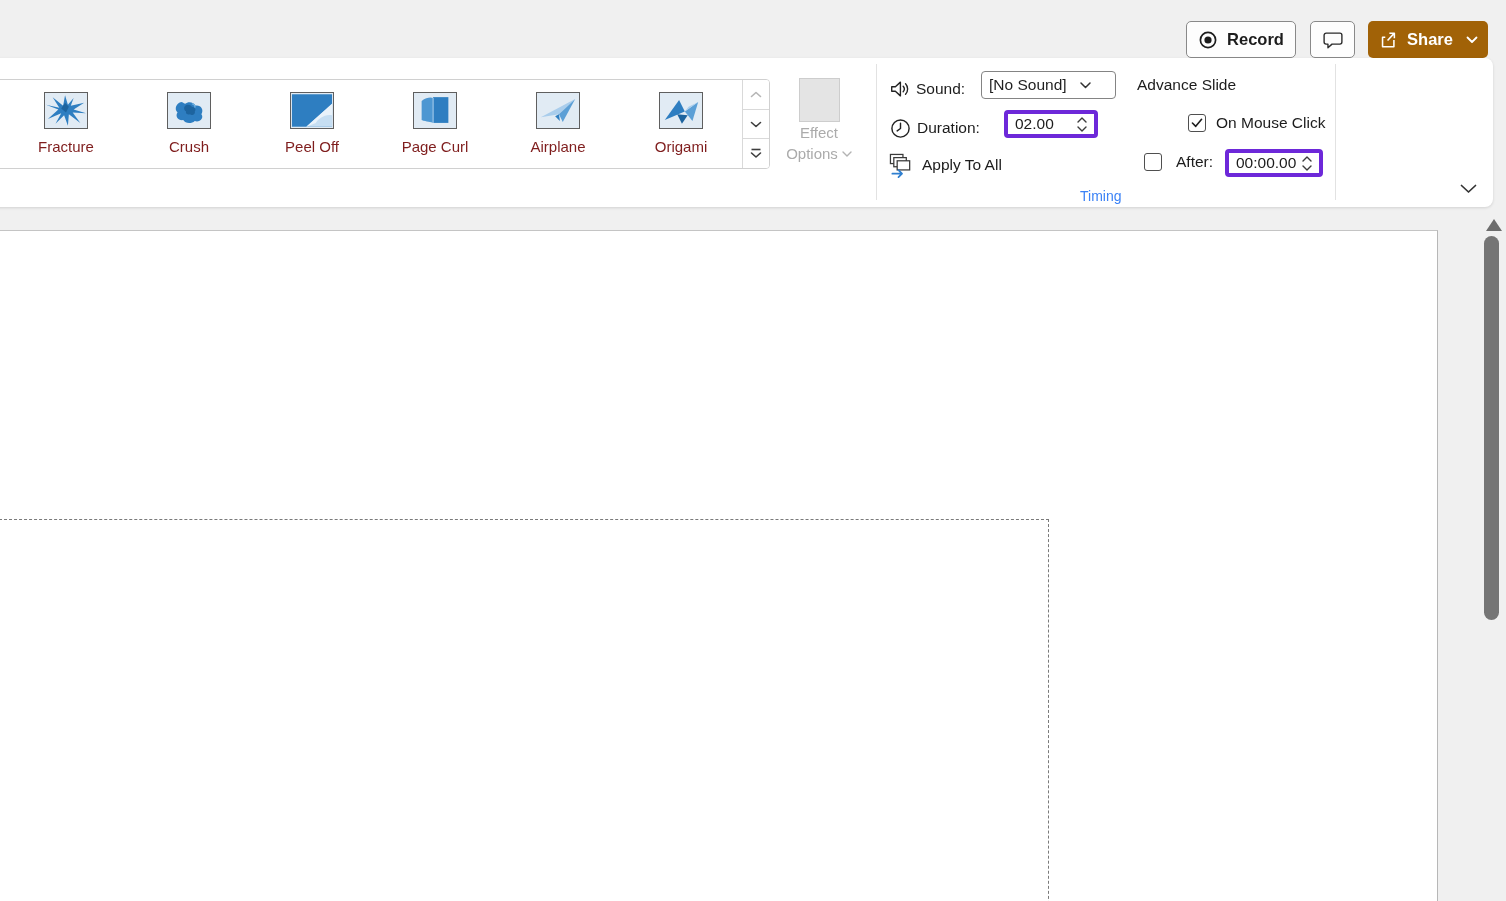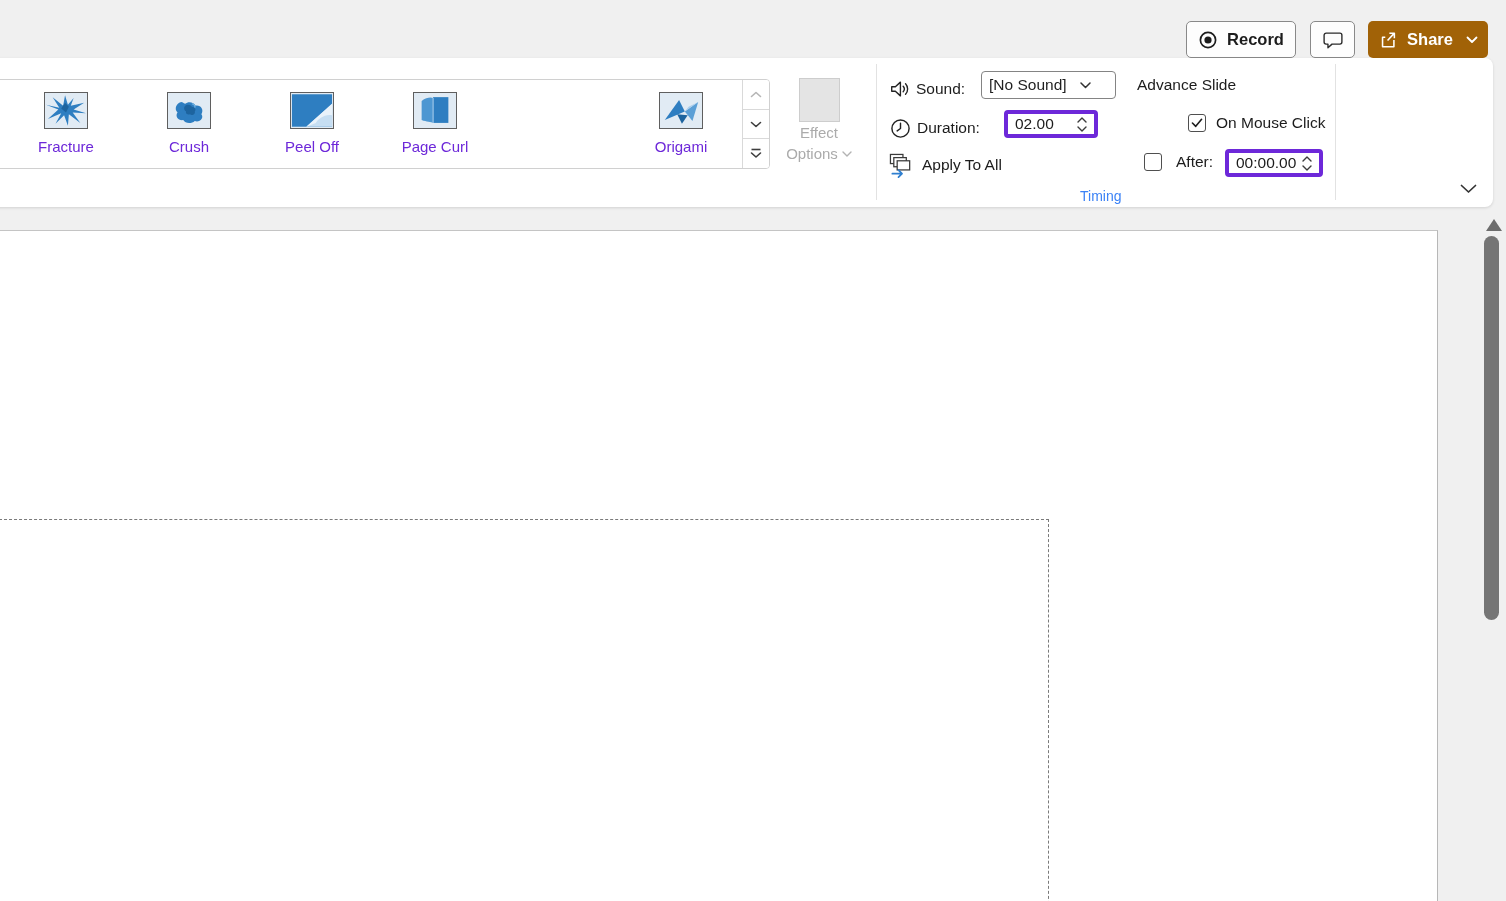--- a/index.html
+++ b/index.html
@@ -14,21 +14,21 @@
   .btn-comment { left:1310px; width:45px; }
   .btn-share { left:1368px; width:120px; border:none; color:#fff; }
 
   
   .ribbon { position:absolute; left:-16px; top:58px; width:1509px; height:149px; background:#ffffff;
             border-radius:0 8px 8px 0; box-shadow:0 1px 3px rgba(0,0,0,.13); }
   .gallery { position:absolute; left:0px; top:21px; width:786px; height:90px; background:#fff;
              border:1px solid #d0d0d0; border-radius:4px; }
   .gal-item { position:absolute; top:12px; width:110px; display:flex; flex-direction:column; align-items:center; cursor:pointer; }
   .gal-iconbox { width:44px; height:37px; background:#e1ebf4; border:1px solid #5f5f5f; display:flex; align-items:center; justify-content:center; overflow:hidden; }
-  .gal-label { margin-top:9px; font-size:15px; color:#6d28d9; white-space:nowrap; }
+  .gal-label { margin-top:9px; font-size:15px; color:#7f1d1d; white-space:nowrap; }
   .gal-scroll { position:absolute; right:0; top:0; width:27px; height:88px; border-left:1px solid #d9d9d9;
                 display:flex; flex-direction:column; }
   .gal-scroll > div { flex:1; display:flex; align-items:center; justify-content:center; cursor:pointer; border-bottom:1px solid #d9d9d9; background:#fff; }
   .gal-scroll > div:last-child { border-bottom:none; border-radius:0 0 3px 0; }
   .gal-scroll > div:first-child { border-radius:0 3px 0 0; }
 
   .effect-options { position:absolute; left:790px; top:14px; width:90px; height:122px; display:flex; flex-direction:column; align-items:center; cursor:default; }
   .eo-box { width:41px; height:44px; background:#e4e4e4; border:1px solid #cdcdcd; margin-top:6px; }
   .eo-line { font-size:15px; color:#ababab; line-height:21px; display:flex; align-items:center; gap:4px; }
   .eo-line:first-of-type { margin-top:8px; }
@@ -138,20 +138,30 @@
         <div class="gal-iconbox">
           <svg width="42" height="35" viewBox="0 0 44 36">
               <path d="M8 8 C13 4 18 4 20 5 L20 31 C18 30 13 30 8 28 Z" fill="#4D97D2"></path>
               <rect x="20" y="4" width="16" height="27" fill="#2E7EC1"></rect>
               <path d="M20 5 L20 31" stroke="#9cc6e8" stroke-width="1.2"></path>
             </svg>
         </div>
         <div class="gal-label">Page Curl</div>
       </div>
 
+      <div class="gal-item" style="left:518px">
+        <div class="gal-iconbox">
+          <svg width="42" height="35" viewBox="0 0 44 36">
+              <polygon points="4,25 40,6 23,22" fill="#A9CDEC"></polygon>
+              <polygon points="23,22 40,6 27,30" fill="#5B9FD6"></polygon>
+              <polygon points="19,24 23,22 24,29" fill="#2E7EC1"></polygon>
+            </svg>
+        </div>
+        <div class="gal-label">Airplane</div>
+      </div>
 
       <div class="gal-item" style="left:641px">
         <div class="gal-iconbox">
           <svg width="42" height="35" viewBox="0 0 44 36">
               <polygon points="5,28 20,7 26,19" fill="#2E7EC1"></polygon>
               <polygon points="26,19 40,9 34,29" fill="#5B9FD6"></polygon>
               <polygon points="18,22 29,23 23,32" fill="#1d649f"></polygon>
               <polygon points="26,19 40,9 30,14" fill="#A9CDEC"></polygon>
             </svg>
         </div>

